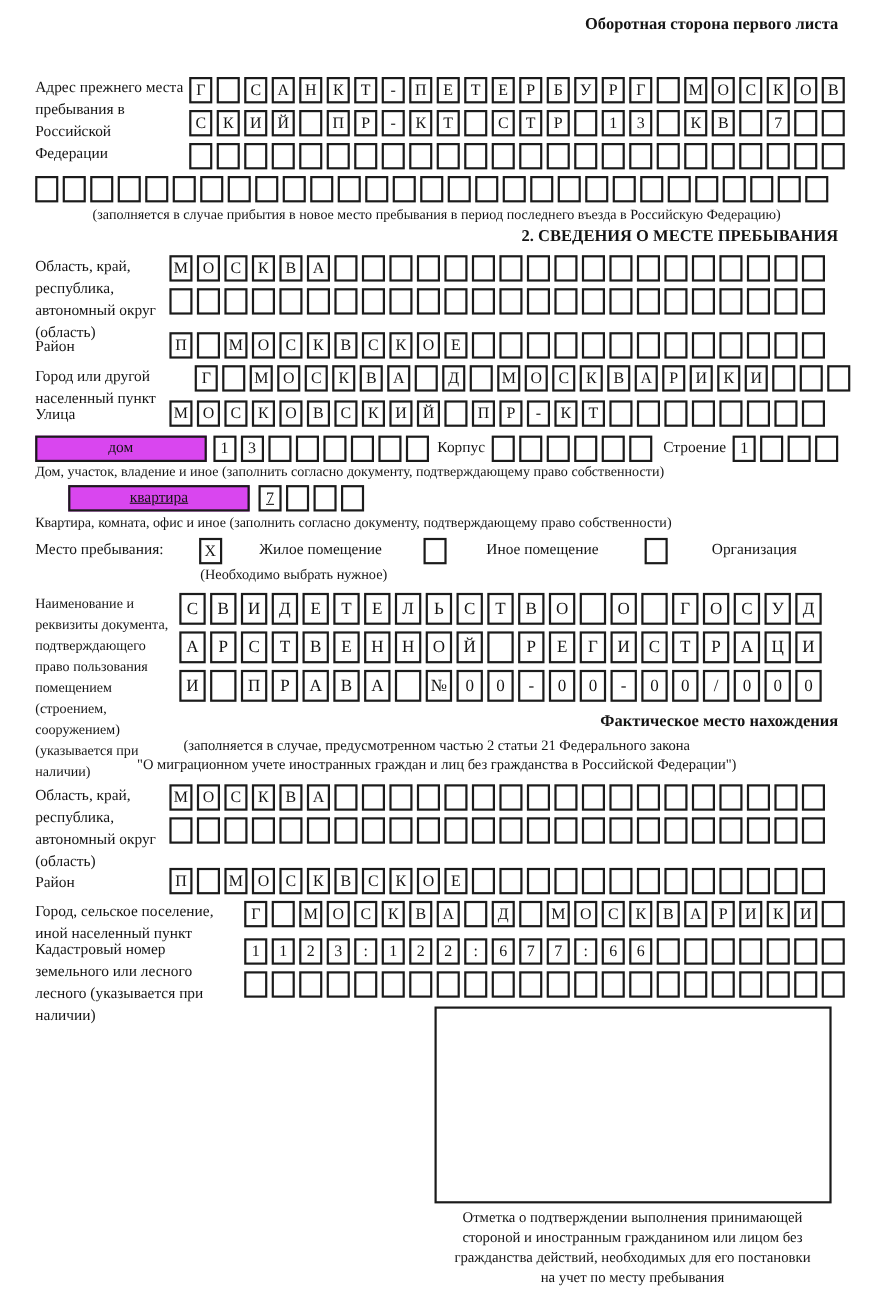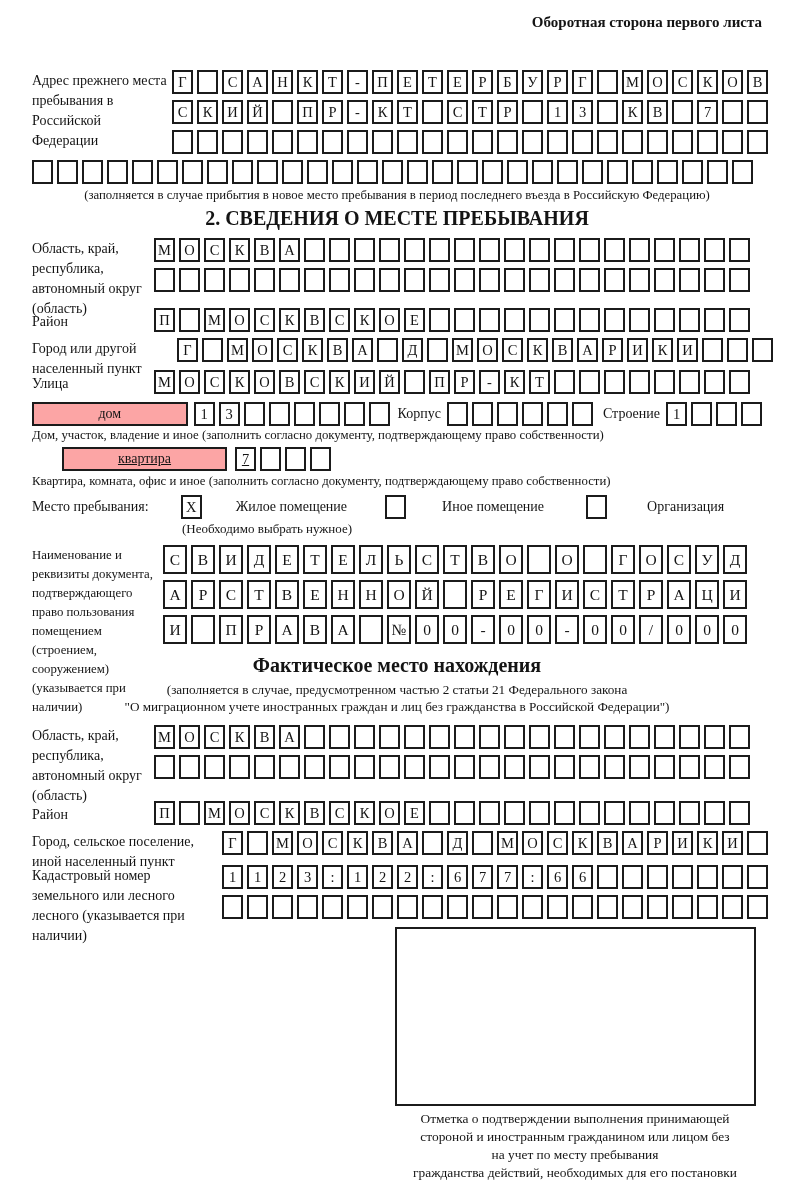--- a/index.html
+++ b/index.html
@@ -9,23 +9,23 @@
   .hdr{text-align:right;font-size:15px;height:18px;font-weight:bold;}
   .frow{position:relative;}
   .lbl{position:absolute;left:0;top:1px;font-size:14px;line-height:20px;}
   .stack{display:flex;flex-direction:column;gap:6px;}
   .cells{display:flex;gap:4px;}
   .cell{box-sizing:border-box;flex:0 0 auto;width:21px;height:24px;border:2px solid #1b1b1b;
         display:flex;align-items:center;justify-content:center;font-size:14.5px;background:#fff;}
   .doccell .cell{width:24px;height:29px;font-size:15.5px;}
   .note{font-size:12.8px;}
   .center{text-align:center;}
-  .sec-title{font-weight:bold;font-size:20px;text-align:center;}
+  .sec-title{font-weight:bold;font-size:15px;text-align:right;}
   .wbox{box-sizing:border-box;border:2px solid #1b1b1b;height:24px;display:flex;
-        align-items:center;justify-content:center;font-size:14px;background:#fca5a5;}
+        align-items:center;justify-content:center;font-size:14px;background:#d946ef;}
   .inlinerow{display:flex;align-items:center;}
   .itxt{font-size:14px;white-space:nowrap;}
   .factnote{font-size:13.2px;text-align:center;line-height:17px;}
   .otm{margin-top:8px;margin-left:363px;width:361px;}
   .otm-box{box-sizing:border-box;width:361px;height:179px;border:2px solid #1b1b1b;}
   .otm-cap{width:384px;margin-left:-12px;margin-top:4px;font-size:13.4px;line-height:18px;text-align:center;}
 </style>
 </head>
 <body>
 
@@ -607,18 +607,18 @@
         </div>
     </div>
   </div>
 
   
   <div class="otm">
     <div class="otm-box"></div>
     <div class="otm-cap">
       <div>Отметка о подтверждении выполнения принимающей</div>
       <div>стороной и иностранным гражданином или лицом без</div>
+      <div>гражданства действий, необходимых для его постановки</div>
       <div>на учет по месту пребывания</div>
-      <div>гражданства действий, необходимых для его постановки</div>
     </div>
   </div>
 
 </div>
 
 </body></html>

